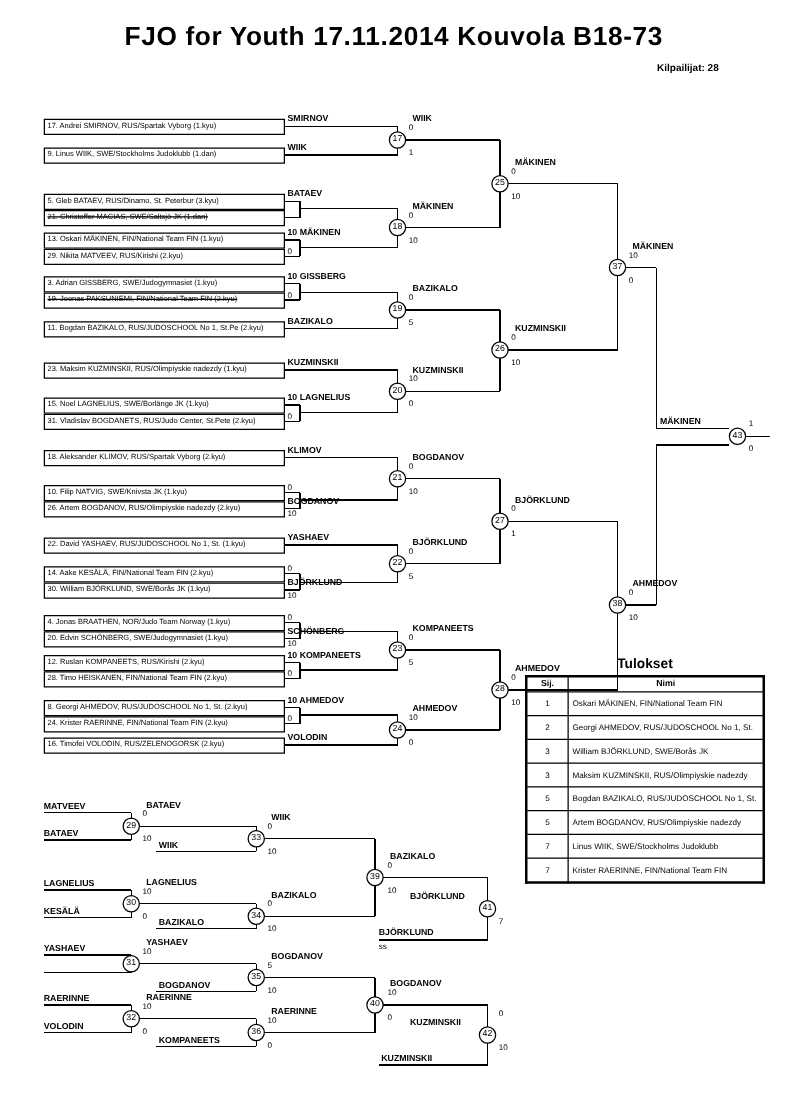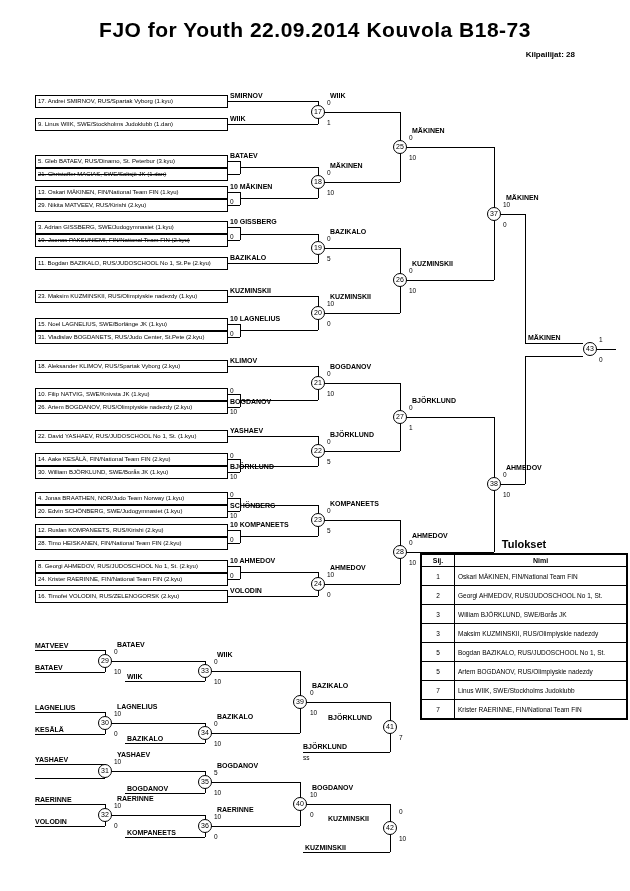--- a/index.html
+++ b/index.html
@@ -11,21 +11,21 @@
   .comp{position:absolute;left:440px;top:50px;width:135px;text-align:right;
         font-size:8px;font-weight:bold}
   .box{position:absolute;left:35px;width:193px;height:13px;border:1px solid #000;
        background:#fff;font-size:6px;line-height:11px;padding-left:2px;
        white-space:nowrap;overflow:hidden;box-sizing:border-box}
   .struck{text-decoration:line-through}
   .lbl{position:absolute;font-size:7px;font-weight:bold;white-space:nowrap;line-height:9px}
   .sc{position:absolute;font-size:6.5px;white-space:nowrap;line-height:8px}
   .node{position:absolute;width:14px;height:14px;border:1px solid #000;border-radius:50%;
         background:#fff;font-size:7px;line-height:12px;text-align:center;box-sizing:border-box}
-  .res{position:absolute;left:420px;top:538px;width:208px}
+  .res{position:absolute;left:420px;top:525px;width:192px}
   .res-title{text-align:center;font-weight:bold;font-size:11px;margin-bottom:3px}
   .res-t{border-collapse:collapse;width:100%;border:2px solid #000}
   .res-t th{border:1px solid #000;font-size:7px;font-weight:bold;padding:2px;text-align:center}
   .res-t td{border:1px solid #000;font-size:6.5px;padding:2px 3px;height:14px}
   .res-t td.pos{width:26px;text-align:center}
 </style>
 </head>
 <body>
 
 <div class="sheet">
@@ -50,21 +50,21 @@
     <path d="M35 764 H105 M35 778 H105 M105 764 V778 M105 771 H205"></path>
     <path d="M35 804 H105 M35 826 H105 M105 804 V826 M105 815 H205"></path>
     <path d="M125 681 H205 M205 661 V681 M205 671 H300"></path>
     <path d="M125 743 H205 M205 723 V743 M205 733 H300"></path>
     <path d="M125 793 H205 M205 771 V793 M205 782 H300"></path>
     <path d="M125 837 H205 M205 815 V837 M205 826 H300"></path>
     <path d="M300 671 V733 M300 702 H390 M300 782 V826 M300 804 H390"></path>
     <path d="M303 752 H390 M390 702 V752 M303 852 H390 M390 804 V852"></path>
   </svg>
 
-  <div class="title">FJO for Youth  22.09.2014  Kouvola   B18-73</div>
+  <div class="title">FJO for Youth  17.11.2014  Kouvola   B18-73</div>
   <div class="comp">Kilpailijat: 28</div>
 
   <div class="box" style="top:95px">17. Andrei SMIRNOV, RUS/Spartak Vyborg  (1.kyu)</div>
   <div class="box" style="top:118px">9. Linus WIIK, SWE/Stockholms Judoklubb (1.dan)</div>
   <div class="box" style="top:155px">5. Gleb BATAEV, RUS/Dinamo, St. Peterbur (3.kyu)</div>
   <div class="box struck" style="top:168px">21. Christoffer MACIAS, SWE/Saltsjö JK (1.dan)</div>
   <div class="box" style="top:186px">13. Oskari MÄKINEN, FIN/National Team FIN (1.kyu)</div>
   <div class="box" style="top:199px">29. Nikita MATVEEV, RUS/Kirishi (2.kyu)</div>
   <div class="box" style="top:221px">3. Adrian GISSBERG, SWE/Judogymnasiet (1.kyu)</div>
   <div class="box struck" style="top:234px">19. Joonas PAKSUNIEMI, FIN/National Team FIN (2.kyu)</div>

